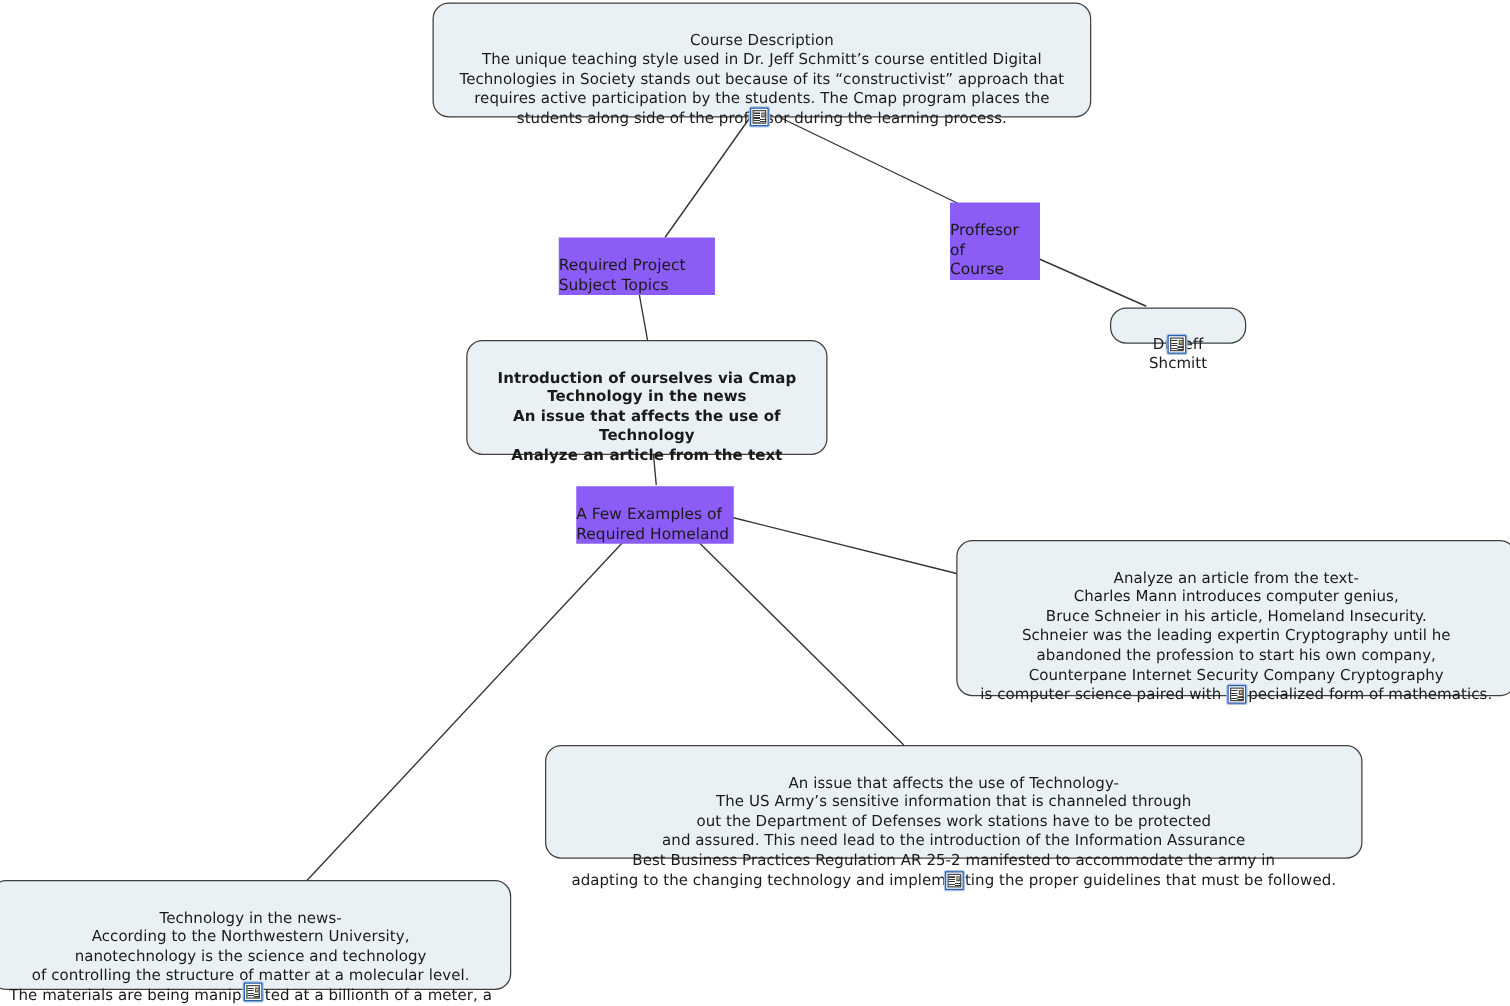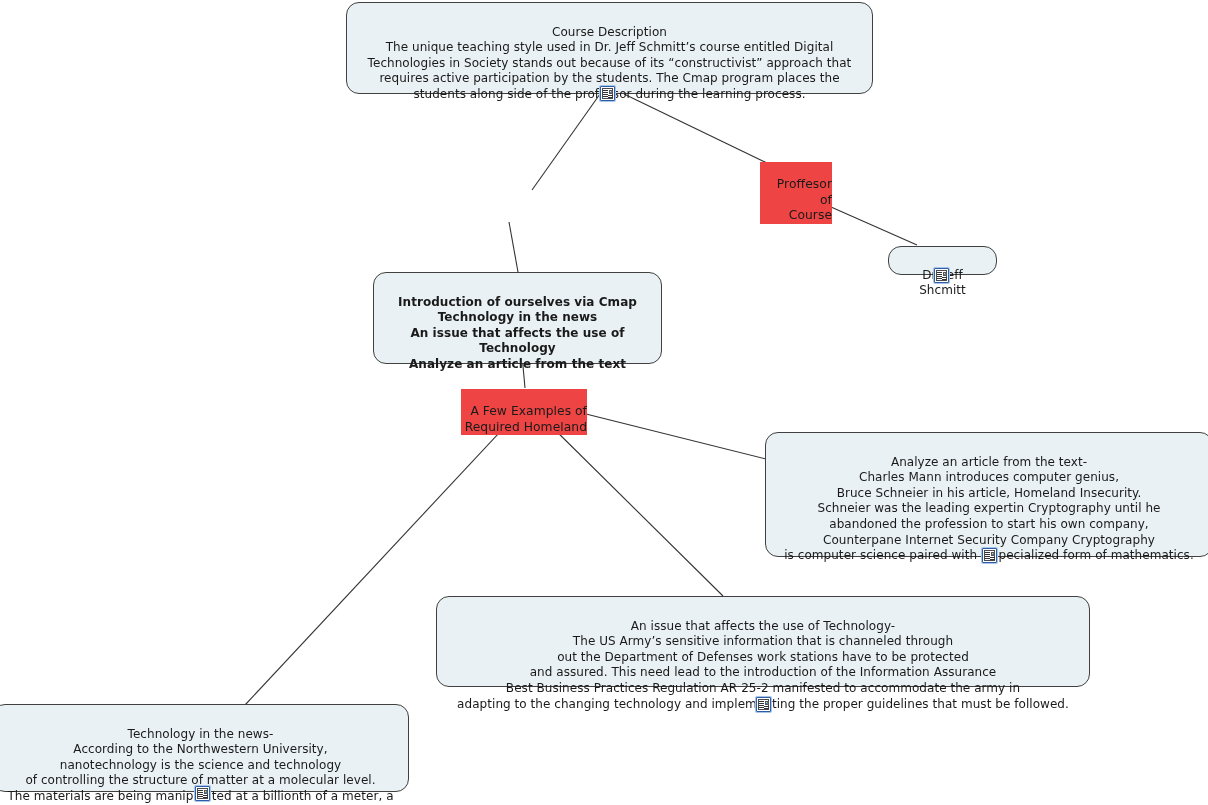--- a/index.html
+++ b/index.html
@@ -41,26 +41,26 @@
     padding: 6px 10px 6px 10px;
     white-space: pre-line;
     letter-spacing: 0.05px;
   }
   .node-text {
     display: block;
   }
   .link-label {
     position: absolute;
     z-index: 3;
-    text-align: right;
+    text-align: left;
     color: #1a1a1a;
     font-size: 12.3px;
     line-height: 15.4px;
     white-space: pre-line;
-    background: #ef4444;
+    background: #8b5cf6;
     letter-spacing: 0.05px;
   }
   .res-icon {
     position: absolute;
     width: 15px;
     height: 15px;
     z-index: 5;
     background: #ffffff;
     border: 1px solid #2b5ea7;
     border-radius: 1px;
@@ -143,20 +143,24 @@
 requires active participation by the students. The Cmap program places the
 students along side of the professor during the learning process.</span>
   </div>
   <div class="res-icon" style="left:600px; top:86px;">
     <div class="ri-inner"></div>
     <div class="ri-lines"></div>
     <div class="ri-pic"></div>
     <div class="ri-band"></div>
   </div>
 
+  <div class="link-label" style="left:447px; top:190px; width:125px;">
+    <span>Required Project
+Subject Topics</span>
+  </div>
 
   <div class="link-label" style="left:760px; top:162px; width:72px;">
     <span>Proffesor
 of
 Course</span>
   </div>
 
   <div class="node" style="left:888px; top:246px; width:109px; height:29px; padding-top:5px;">
     <span class="node-text">Dr. Jeff Shcmitt</span>
   </div>

